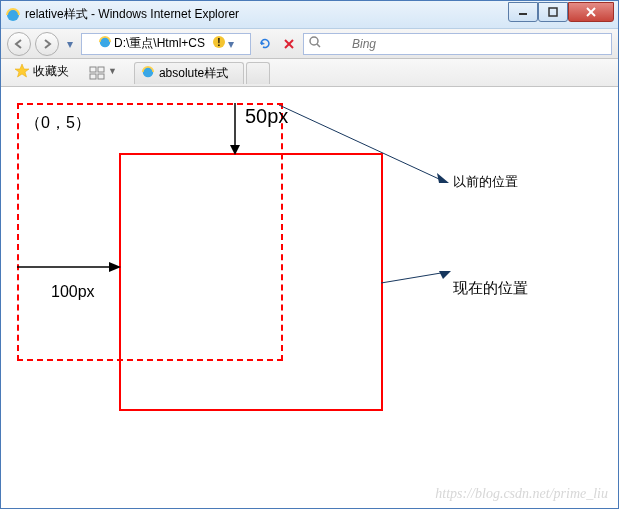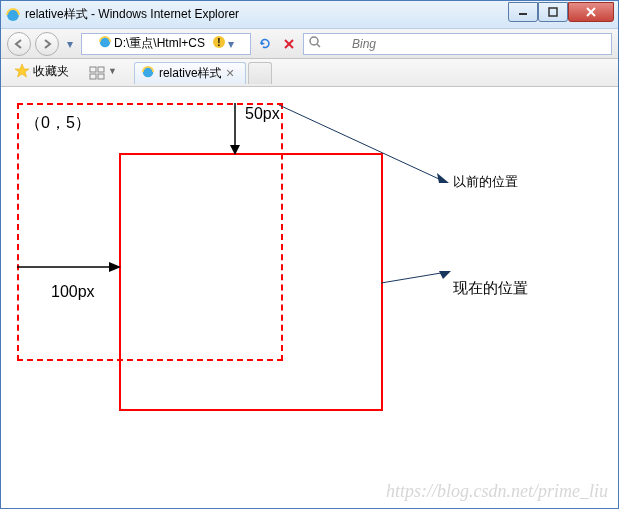--- a/index.html
+++ b/index.html
@@ -26,28 +26,28 @@
   .favbtn { display: flex; align-items: flex-start; gap: 3px; padding: 2px 6px; border: 1px solid transparent; cursor: pointer; }
   .tabstrip { display: flex; align-items: flex-end; margin-left: 4px; }
   .tab { height: 22px; background: linear-gradient(#fafcff,#e6eef8); border: 1px solid #b6c9e3; border-bottom: none; padding: 0 10px 0 6px; display: flex; align-items: center; gap: 4px; margin-right: 2px; cursor: pointer; border-radius: 3px 3px 0 0; min-width: 110px; font-size: 12px; position: relative; }
   .tab.inactive { background: linear-gradient(#f3f3f3,#e4e4e4); border-color: #c4c4c4; }
   .tab .tab-x { margin-left: auto; color: #777; font-size: 11px; }
   .content { position: relative; width: 100%; height: calc(100% - 86px); background: #fff; overflow: hidden; }
   .box-dashed { position: absolute; left: 16px; top: 16px; width: 266px; height: 258px; border: 2.5px dashed #ff0000; }
   .box-solid { position: absolute; left: 118px; top: 66px; width: 264px; height: 258px; border: 2.5px solid #ff0000; }
   .origin-label { position: absolute; left: 24px; top: 26px; font-size: 16px; color: #000; }
   .top-arrow { position: absolute; left: 226px; top: 16px; }
-  .top-label { position: absolute; left: 244px; top: 18px; font-size: 16px; }
+  .top-label { position: absolute; left: 244px; top: 18px; font-size: 20px; }
   .left-arrow { position: absolute; left: 16px; top: 172px; }
   .left-label { position: absolute; left: 50px; top: 196px; font-size: 16px; text-align: right; }
   .ann1 { position: absolute; left: 278px; top: 18px; }
   .ann1-label { position: absolute; left: 452px; top: 86px; font-size: 13px; }
   .ann2 { position: absolute; left: 380px; top: 184px; }
   .ann2-label { position: absolute; left: 452px; top: 192px; font-size: 15px; }
-  .watermark { position: absolute; right: 10px; bottom: 6px; color: #d7d7d7; font-style: italic; font-size: 18px; font-family: "Times New Roman", serif; }
+  .watermark { position: absolute; right: 10px; bottom: 6px; color: #d7d7d7; font-style: italic; font-size: 14px; font-family: "Times New Roman", serif; }
 </style>
 </head>
 <body>
 
 <div class="window">
 
   <div class="titlebar">
     <span class="ie-icon">
       <svg width="16" height="16" viewBox="0 0 16 16">
           <circle cx="8" cy="8" r="6" fill="#3aa7e6"></circle>
@@ -130,27 +130,26 @@
     <div class="favbtn">
       <svg width="16" height="14">
           <rect x="1" y="1" width="6" height="5" fill="none" stroke="#888"></rect>
           <rect x="9" y="1" width="6" height="5" fill="none" stroke="#888"></rect>
           <rect x="1" y="8" width="6" height="5" fill="none" stroke="#888"></rect>
           <rect x="9" y="8" width="6" height="5" fill="none" stroke="#888"></rect>
         </svg>
       <span style="font-size:9px;color:#666;">▼</span>
     </div>
     <div class="tabstrip">
-      <div class="tab">
+      <div class="tab inactive">
         <span><svg width="14" height="14" viewBox="0 0 16 16">
               <circle cx="8" cy="8" r="6" fill="#3aa7e6"></circle>
               <path d="M2 8 A6 6 0 0 1 14 8" fill="none" stroke="#ffd24d" stroke-width="2"></path>
             </svg></span>
-        <span>relative样式</span>
-        <span class="tab-x">✕</span>
+        <span>absolute样式</span>
       </div>
       <div class="tab inactive" style="min-width:24px;padding:0;justify-content:center;"></div>
     </div>
   </div>
 
   <div class="content">
     <div class="box-dashed"></div>
     <div class="box-solid"></div>
     <div class="origin-label">（0，5）</div>
 

